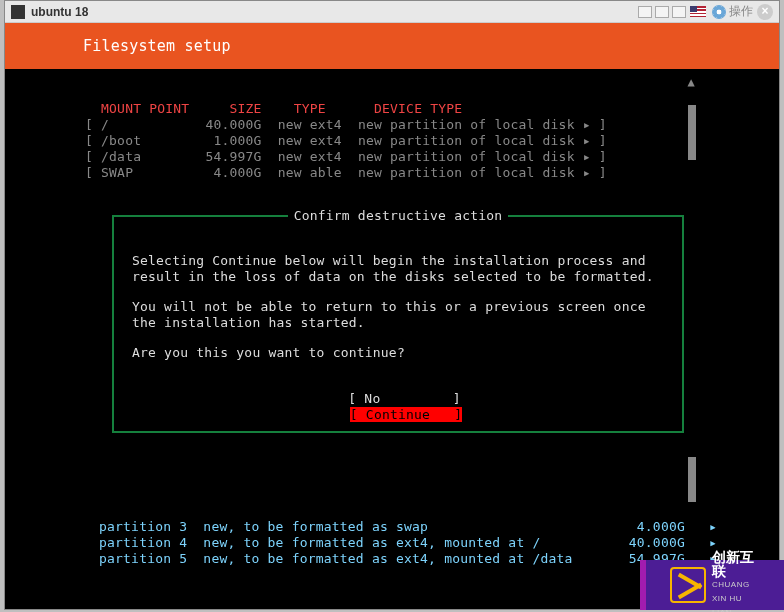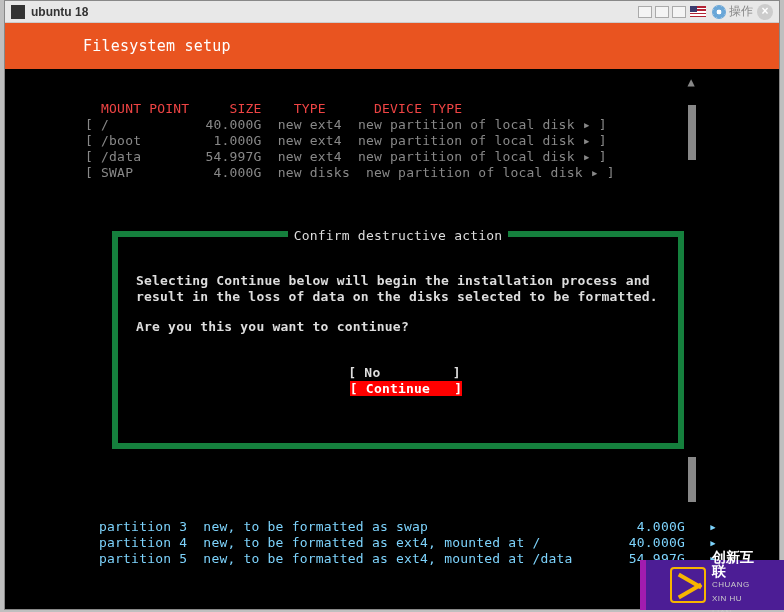--- a/index.html
+++ b/index.html
@@ -110,54 +110,53 @@
     margin-left: 80px;
     white-space: pre;
     line-height: 16px;
   }
   .th { color: #ef4444; }
   .row { color: #888; }
 
   .dialog {
     position: absolute;
     left: 107px;
-    top: 208px;
+    top: 192px;
     width: 572px;
     height: 218px;
     background: #000;
-    border: 6px solid #15803d;
+    border: 2px solid #15803d;
   }
   .dialog-title-wrap {
     position: absolute;
     top: -9px;
     left: 0; right: 0;
     text-align: center;
   }
   .dialog-title {
     background: #000;
     color: #ddd;
     padding: 0 6px;
   }
   .dialog-body {
     padding: 36px 18px 0 18px;
     color: #ddd;
     line-height: 16px;
-    font-weight: bold;
   }
   .dialog-body p { margin-bottom: 14px; }
   .dialog-buttons {
     text-align: center;
     line-height: 16px;
     white-space: pre;
     margin-top: 14px;
   }
   .btn-no { color: #ddd; margin-left: 13px; }
   .btn-continue {
     background: #ff0000;
-    color: #ffffff;
+    color: #000000;
     margin-left: 16px;
   }
 
   .lower {
     position: absolute;
     left: 0;
     top: 432px;
     right: 0;
     white-space: pre;
     line-height: 16px;
@@ -263,28 +262,29 @@
 
     <div class="content">
       <div class="scroll-up">▲</div>
       <div class="scrollbar-track-top"></div>
 
       <div class="table">
 <span class="th">  <span>MOUNT POINT</span>     <span>SIZE</span>    <span>TYPE</span>      <span>DEVICE TYPE</span></span>
 <span class="row">[ <span>/</span>            <span>40.000G</span>  <span>new ext4</span>  <span>new partition of local disk</span> ▸ ]</span>
 <span class="row">[ <span>/boot</span>         <span>1.000G</span>  <span>new ext4</span>  <span>new partition of local disk</span> ▸ ]</span>
 <span class="row">[ <span>/data</span>        <span>54.997G</span>  <span>new ext4</span>  <span>new partition of local disk</span> ▸ ]</span>
-<span class="row">[ <span>SWAP</span>          <span>4.000G</span>  <span>new disks</span>  <span>new partition of local disk</span> ▸ ]</span>
+<span class="row">[ <span>SWAP</span>          <span>4.000G</span>  <span>new able</span>  <span>new partition of local disk</span> ▸ ]</span>
       </div>
     </div>
 
     <div class="dialog">
       <div class="dialog-title-wrap"><span class="dialog-title">Confirm destructive action</span></div>
       <div class="dialog-body">
         <p>Selecting Continue below will begin the installation process and result in the loss of data on the disks selected to be formatted.</p>
+        <p>You will not be able to return to this or a previous screen once the installation has started.</p>
         <p>Are you this you want to continue?</p>
         <div class="dialog-buttons">
 <span class="btn-no">[ <span>No</span>         ]</span>
 <span class="btn-continue">[ <span>Continue</span>   ]</span>
         </div>
       </div>
     </div>
 
     <div class="lower">
       <div class="scrollbar-lower"></div>

